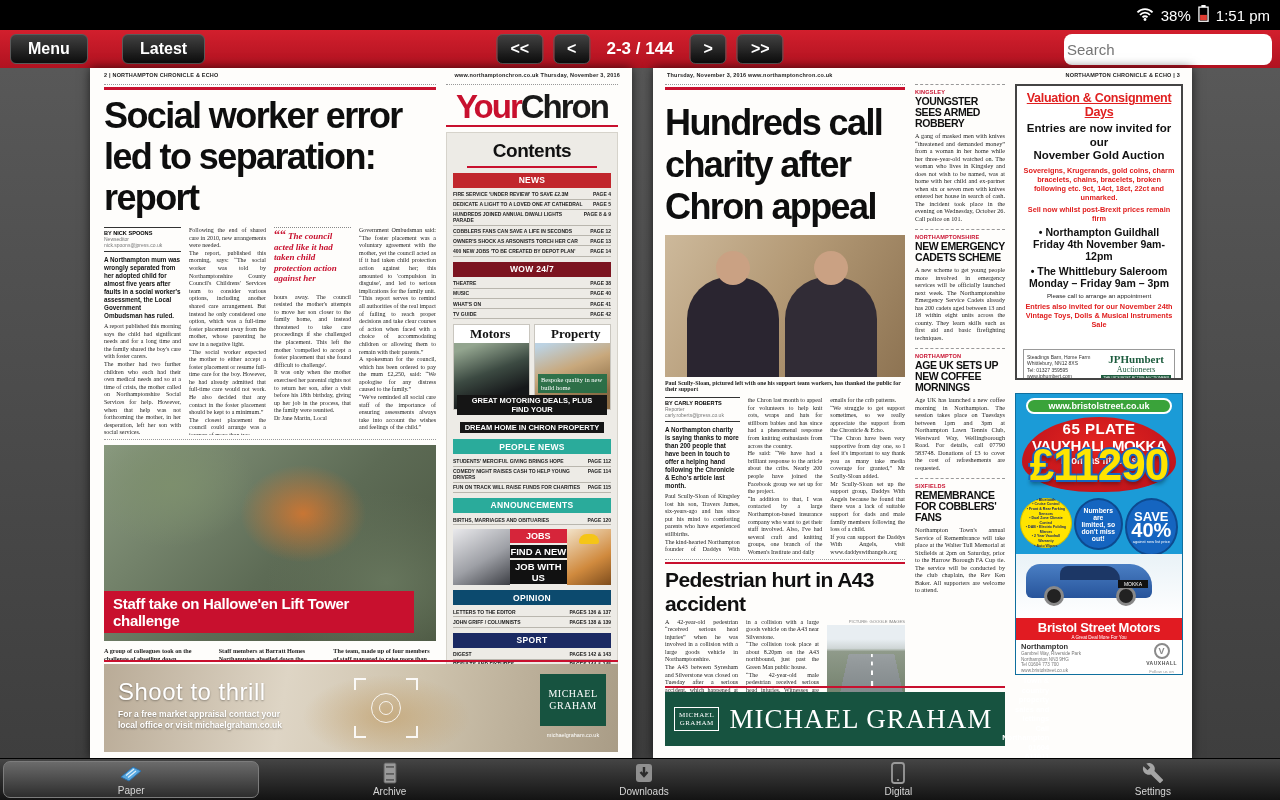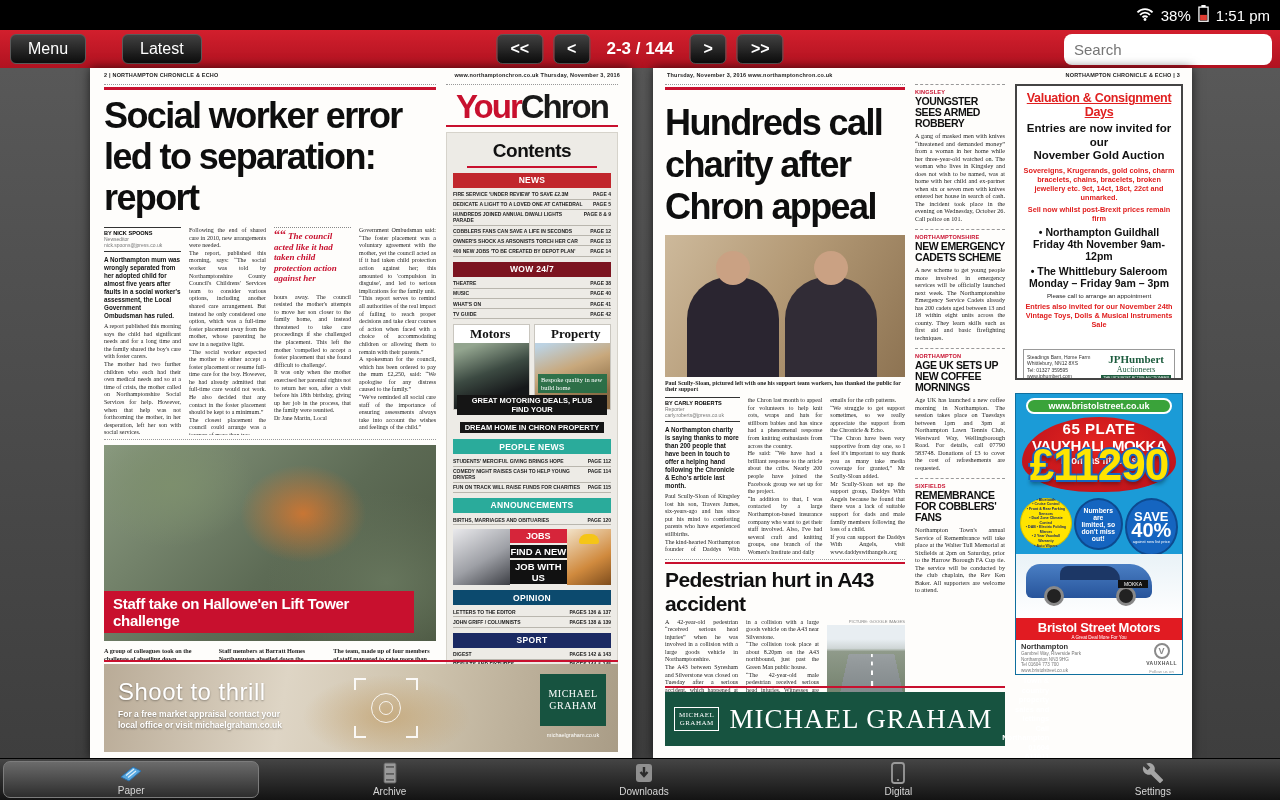--- a/index.html
+++ b/index.html
@@ -10,28 +10,28 @@
   
   .statusbar { position:absolute; top:0; left:0; right:0; height:30px; background:#000;
     display:flex; align-items:center; justify-content:flex-end; gap:7px; padding-right:10px;
     color:#fff; font-size:15px; }
 
   
   .toolbar { position:absolute; top:30px; left:0; right:0; height:38px;
     background:linear-gradient(#d21f2d,#b01220); display:flex; align-items:center; }
   .tb-btn { background:linear-gradient(#414141,#0d0d0d); border:1px solid #5a5a5a; border-radius:6px;
     color:#fff; font-size:16px; height:30px; padding:0 17px; display:flex; align-items:center;
-    justify-content:center; cursor:pointer; }
+    justify-content:center; cursor:pointer;font-weight:bold; }
   .tb-btn.menu { position:absolute; left:10px; }
   .tb-btn.latest { position:absolute; left:122px; }
   .pagenav { position:absolute; left:50%; transform:translateX(-50%); display:flex; align-items:center; gap:10px; }
   .pagenav .tb-btn { padding:0 13px; font-weight:bold; }
   .page-indicator { color:#fff; font-weight:bold; font-size:17px; padding:0 6px; white-space:nowrap; }
   .search-input { position:absolute; right:8px; width:208px; height:31px; border:none; border-radius:8px;
-    padding:0 10px; font-size:15px; color:#333; background:#fff; outline:none; }
+    padding:0 3px; font-size:15px; color:#333; background:#fff; outline:none; }
 
   
   .content { position:absolute; top:68px; left:0; right:0; height:690px;
     background:linear-gradient(#585858,#3e3e3e); }
   .page { position:absolute; top:0; height:690px; background:#fefdfb; box-shadow:0 0 10px rgba(0,0,0,.65); overflow:hidden; }
   .page.left { left:90px; width:542px; }
   .page.right { left:653px; width:539px; }
 
   .pg-header { position:absolute; top:4px; left:14px; right:12px; display:flex; justify-content:space-between;
     font-size:5.5px; font-weight:bold; color:#222; letter-spacing:.2px; }
@@ -591,21 +591,21 @@
         </div>
       </div>
 
       <div class="rp-ads">
         <div class="auction">
           <div class="au-title">Valuation &amp; Consignment Days</div>
           <div class="au-invite">
             <span>Entries are now invited for our</span><br>
             <span>November Gold Auction</span>
           </div>
-          <div class="au-red">Sovereigns, Krugerands, gold coins, charm bracelets, chains, bracelets, broken jewellery etc. 9ct, 14ct, 18ct, 22ct and  unmarked.</div>
+          <div class="au-red">Sovereigns, Krugerands, gold coins, charm bracelets, chains, bracelets, broken following etc. 9ct, 14ct, 18ct, 22ct and  unmarked.</div>
           <div class="au-red">Sell now whilst post-Brexit prices remain firm</div>
           <div class="au-venue">•  Northampton Guildhall</div>
           <div class="au-time">Friday 4th November 9am-12pm</div>
           <div class="au-venue">•  The Whittlebury Saleroom</div>
           <div class="au-time">Monday – Friday 9am – 3pm</div>
           <div class="au-call">Please call to arrange an appointment</div>
           <div class="au-red">
             <span>Entries also invited for our November 24th</span><br>
             <span>Vintage Toys, Dolls &amp; Musical Instruments Sale</span>
           </div>

